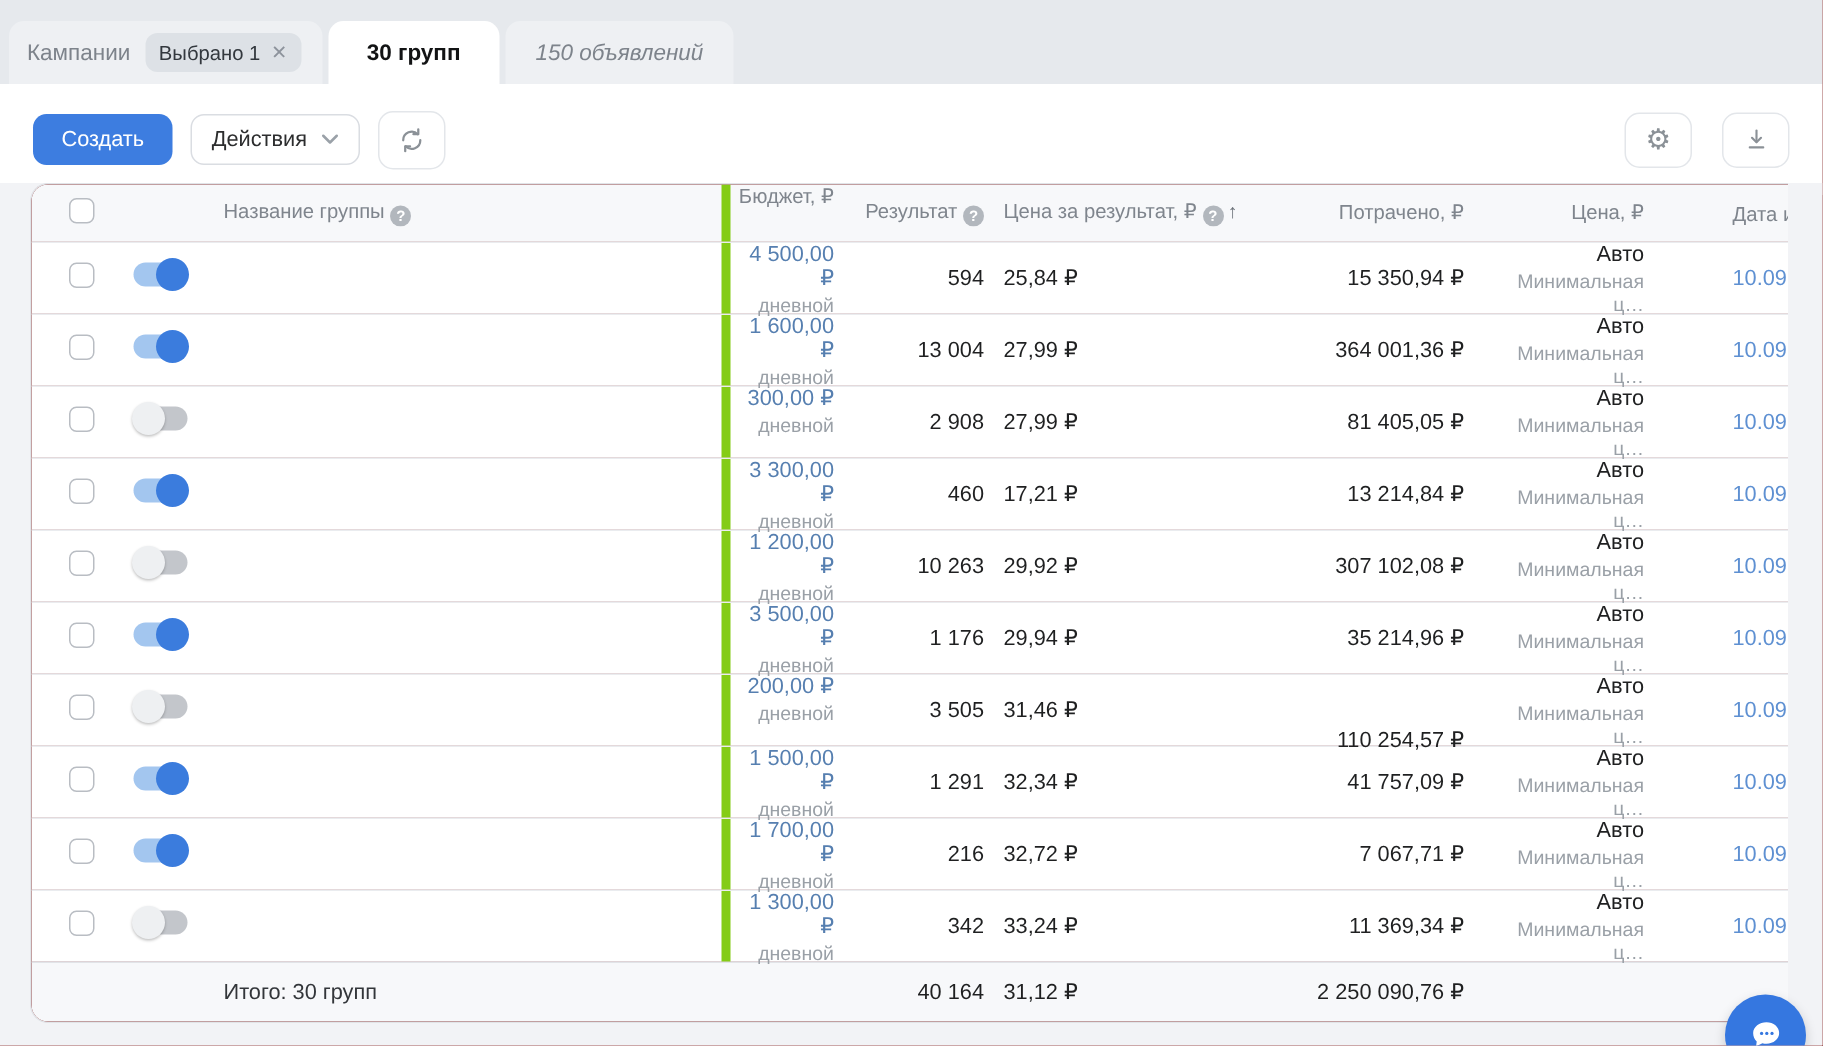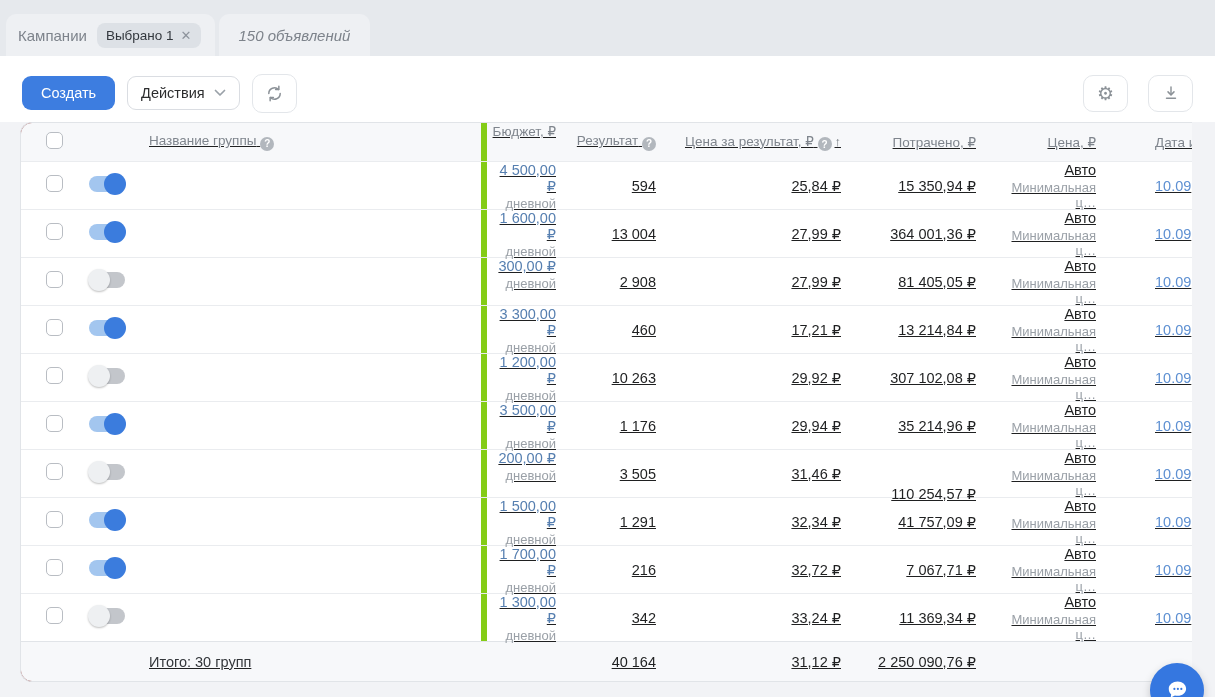--- a/index.html
+++ b/index.html
@@ -26,34 +26,34 @@
                gap:9px; cursor:pointer; }
   .btn-icon { background:#fff; border:1px solid #e3e6ea; border-radius:10px; width:45px; height:37px;
               display:flex; align-items:center; justify-content:center; cursor:pointer; color:#8b9197; }
   .spacer { flex:1; }
   .gear-glyph { font-size:19px; line-height:1; color:#8b9197; }
   
   .content { position:absolute; top:122px; left:0; right:0; bottom:0; background:#f2f3f6; }
   .table-wrap { position:absolute; left:20px; top:0; width:1172px; overflow:hidden;
                 border-radius:12px 0 0 12px; background:#7f1d1d;
                 border:1px solid #e1e4e8; border-right:none;
-                box-shadow:0 0 0 0 transparent;text-decoration:underline; }
+                box-shadow:0 0 0 0 transparent; }
   .tbl { width:1240px; }
   .trow { display:flex; align-items:center; height:48px; background:#fff; border-top:1px solid #eaecef; }
   .thead { display:flex; align-items:center; height:38px; background:#f7f8fa; color:#7f858d; font-size:13.5px; }
   .tfoot { display:flex; align-items:center; height:40px; background:#f7f8fa; border-top:1px solid #e1e4e8;
            font-size:14.5px; color:#33363a; }
   .cell { flex:none; }
   .c-check { width:58px; padding-left:25px; }
   .c-toggle { width:66px; padding-left:10px; }
   .c-name { width:336px; padding-left:4px; }
   .c-budget { width:88px; padding-right:13px; text-align:right; }
   .bl { border-left:6px solid #84cc16; align-self:stretch; display:flex; flex-direction:column; }
   .c-result { width:100px; padding-right:13px; text-align:right; }
-  .c-cpr { width:185px; padding-right:13px; text-align:right; }
+  .c-cpr { width:185px; padding-right:13px; text-align:left; }
   .c-spent { width:135px; padding-right:13px; text-align:right; }
   .c-price { width:122px; padding-right:15px; text-align:right; }
   .c-date { width:150px; padding-left:44px; text-align:left; }
   .num { font-size:14.5px; color:#1f2021; }
   .sub { font-size:13px; color:#9aa0a7; margin-top:2px; }
   .link-budget { color:#567fb0; font-size:14.5px; text-decoration:none; cursor:pointer; }
   .link-date { color:#5e90d2; font-size:14.5px; text-decoration:none; cursor:pointer; white-space:nowrap; }
   .hdr-label { white-space:nowrap; overflow:hidden; }
   .hlp { display:inline-flex; width:14px; height:14px; border-radius:50%; background:#b2b7bd; color:#fff;
          font-size:10px; font-weight:700; align-items:center; justify-content:center; vertical-align:-2px; }
@@ -78,20 +78,23 @@
 </head>
 <body>
 
 <div class="tabbar">
   <div class="tab tab-campaigns">
     <span>Кампании</span>
     <span class="badge">
       <span>Выбрано 1</span>
       <span class="x">✕</span>
     </span>
+  </div>
+  <div class="tab tab-groups">
+    <span>30 групп</span>
   </div>
   <div class="tab tab-ads">
     <span>150 объявлений</span>
   </div>
 </div>
 
 <div class="toolbar">
   <button class="btn-primary">Создать</button>
   <button class="btn-ghost">
     <span>Действия</span>

